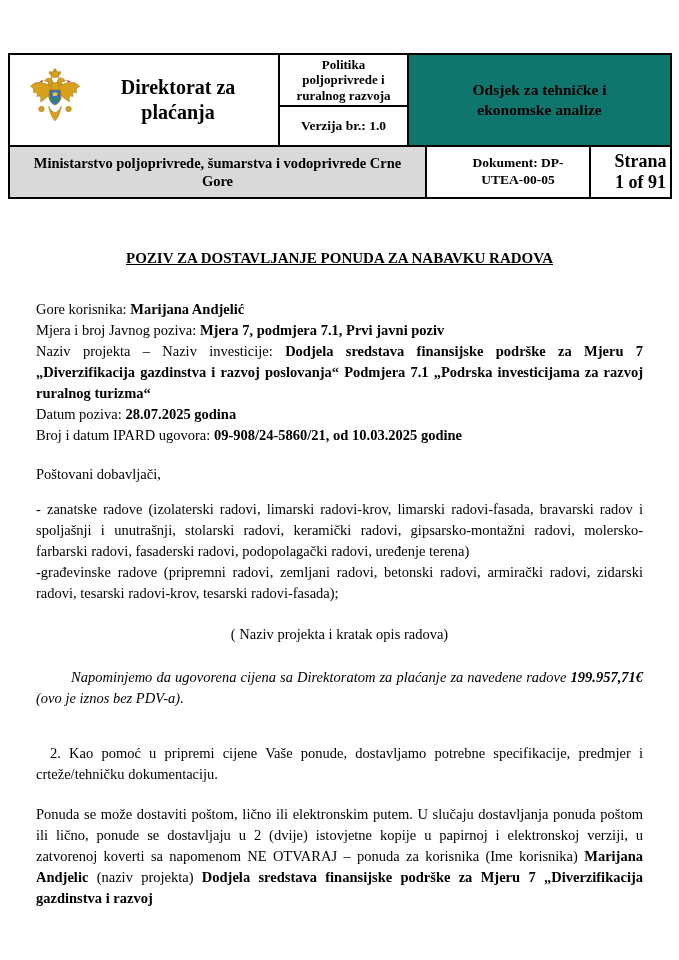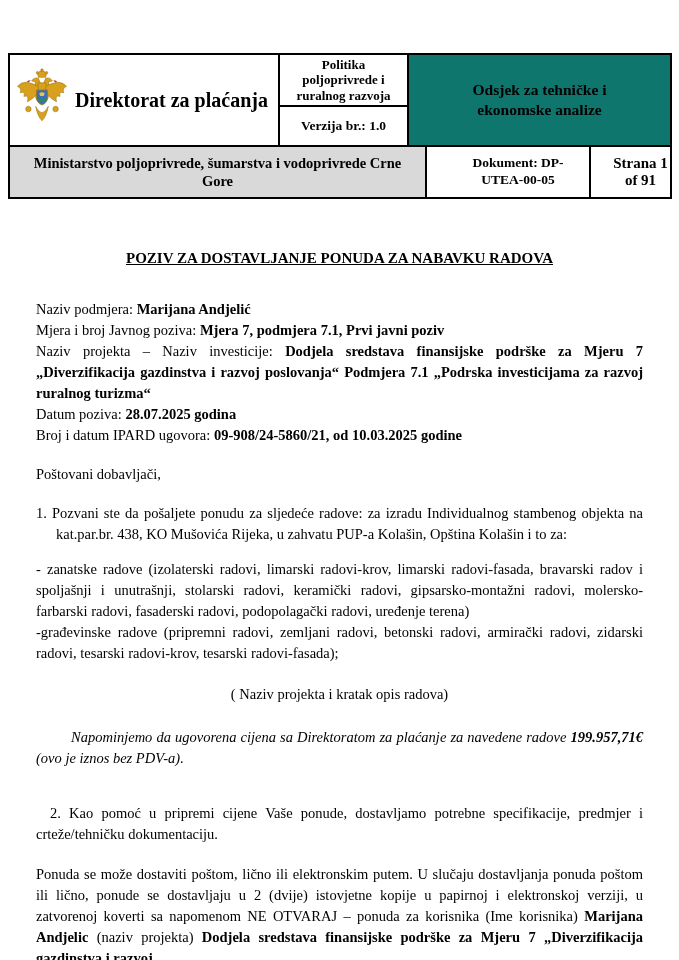--- a/index.html
+++ b/index.html
@@ -6,29 +6,29 @@
   html,body { background:#fff; }
   .page {
     position:relative; width:679px; height:960px; background:#ffffff;
     font-family:"Liberation Serif", serif; color:#000; overflow:hidden;
   }
   
   .header-table { position:absolute; left:8px; top:53px; width:664px; border:2px solid #000; background:#fff; }
   .ht-row1 { display:flex; height:92px; border-bottom:2px solid #000; }
   .ht-row2 { display:flex; height:50px;gap:20px; }
   .cell { box-sizing:border-box; }
-  .cell-directorate { width:270px; border-right:2px solid #000; display:flex; align-items:center; padding-left:3px; }
+  .cell-directorate { width:270px; border-right:2px solid #000; display:flex; align-items:center; padding-left:16px; }
   .directorate-title { flex:1; text-align:center; font-weight:bold; font-size:20px; line-height:1.25; padding-right:6px; }
   .cell-policy-wrap { width:129px; border-right:2px solid #000; display:flex; flex-direction:column; }
   .cell-policy { height:52px; border-bottom:2px solid #000; display:flex; align-items:center; justify-content:center; text-align:center; font-weight:bold; font-size:13px; line-height:1.2; padding:1px 6px; }
   .cell-version { flex:1; display:flex; align-items:center; justify-content:center; font-weight:bold; font-size:13.5px; }
   .cell-department { flex:1; background:#0f766e; display:flex; align-items:center; justify-content:center; text-align:center; font-weight:bold; font-size:15.5px; line-height:1.3; padding:0 30px; }
   .cell-ministry { width:417px; border-right:2px solid #000; background:#d9d9d9; display:flex; align-items:center; justify-content:center; text-align:center; font-weight:bold; font-size:14.5px; line-height:1.25; padding:0 18px; }
   .cell-document { width:144px; border-right:2px solid #000; display:flex; align-items:center; justify-content:center; text-align:center; font-weight:bold; font-size:13.5px; line-height:1.25; padding:12px 12px; }
-  .cell-pagenum { flex:1; display:flex; align-items:center; justify-content:center; text-align:center; font-weight:bold; font-size:15px; }
+  .cell-pagenum { flex:1; display:flex; align-items:center; justify-content:center; text-align:center; font-weight:bold; font-size:18px; }
   .coat { width:58px; height:68px; flex:0 0 auto; }
   
   .content { position:absolute; left:36px; right:36px; top:248px; font-size:14.5px; line-height:21px; }
   .doc-title { text-align:center; font-weight:bold; text-decoration:underline; font-size:15px; margin-bottom:30px; }
   .meta-row { }
   .meta-justify { text-align:justify; }
   .meta-row b, .bold { font-weight:bold; }
   .salutation { margin-top:18px; }
   .item1 { margin-top:18px; padding-left:20px; text-indent:-20px; text-align:justify; }
   .works { margin-top:14px; text-align:justify; }
@@ -79,29 +79,28 @@
       <div class="cell cell-ministry">Ministarstvo poljoprivrede, šumarstva i vodoprivrede Crne Gore</div>
       <div class="cell cell-document">Dokument: DP-UTEA-00-05</div>
       <div class="cell cell-pagenum">Strana 1 of 91</div>
     </div>
   </div>
 
   <div class="content">
 
     <div class="doc-title">POZIV ZA DOSTAVLJANJE PONUDA ZA NABAVKU RADOVA</div>
 
-    <div class="meta-row"><span>Naziv podmjera: </span><b>Marijana Andjelić</b></div>
+    <div class="meta-row"><span>Gore korisnika: </span><b>Marijana Andjelić</b></div>
     <div class="meta-row"><span>Mjera i broj Javnog poziva: </span><b>Mjera 7, podmjera 7.1, Prvi javni poziv</b></div>
     <div class="meta-row meta-justify"><span>Naziv projekta – Naziv investicije: </span><b>Dodjela sredstava finansijske podrške za Mjeru 7 „Diverzifikacija gazdinstva i razvoj poslovanja“ Podmjera 7.1 „Podrska investicijama za razvoj ruralnog turizma“</b></div>
     <div class="meta-row"><span>Datum poziva: </span><b>28.07.2025 godina</b></div>
     <div class="meta-row"><span>Broj i datum IPARD ugovora: </span><b>09-908/24-5860/21, od 10.03.2025 godine</b></div>
 
     <div class="salutation">Poštovani dobavljači,</div>
 
-    <div class="item1">1. Pozvani ste da pošaljete ponudu za sljedeće radove: za izradu Individualnog stambenog objekta na kat.par.br. 438, KO Mušovića Rijeka, u zahvatu PUP-a Kolašin, Opština Kolašin i to za:</div>
 
     <div class="works">
       <div>- zanatske radove (izolaterski radovi, limarski radovi-krov, limarski radovi-fasada, bravarski radov i spoljašnji i unutrašnji, stolarski radovi, keramički radovi, gipsarsko-montažni radovi, molersko-farbarski radovi, fasaderski radovi, podopolagački radovi, uređenje terena)</div>
       <div>-građevinske radove (pripremni radovi, zemljani radovi, betonski radovi, armirački radovi, zidarski radovi, tesarski radovi-krov, tesarski radovi-fasada);</div>
     </div>
 
     <div class="caption">( Naziv projekta i kratak opis radova)</div>
 
     <div class="note"><span>Napominjemo da ugovorena cijena sa Direktoratom za plaćanje za navedene radove </span><span class="amount">199.957,71€</span><span> (ovo je iznos bez PDV-a).</span></div>
 

